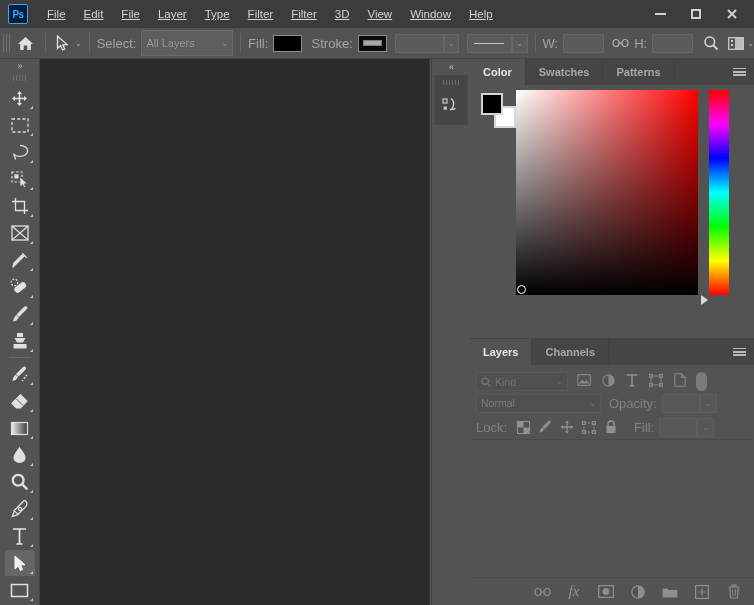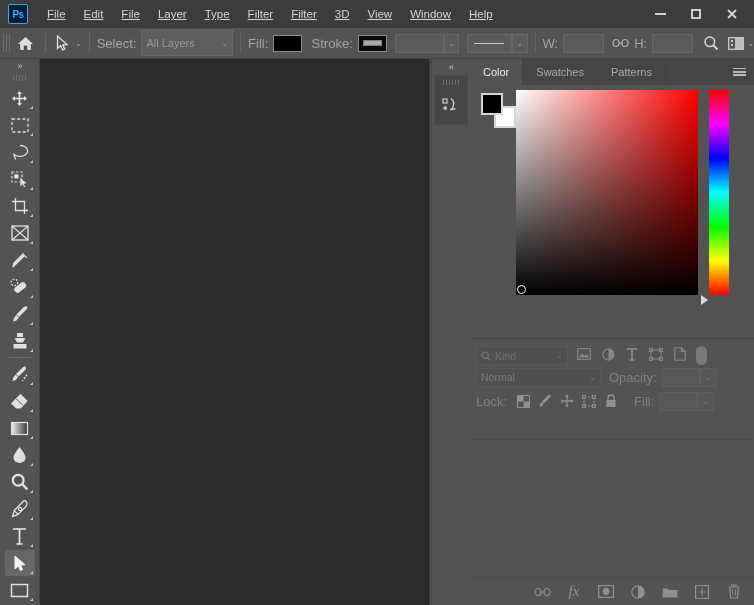--- a/index.html
+++ b/index.html
@@ -99,21 +99,21 @@
   .md-cell { margin: 0 2px; background: #454545; border: 1px solid #4a4a4a; }
   .md-grip { width: 16px; height: 5px; margin: 4px auto 3px;
     background-image: repeating-linear-gradient(to right, #6e6e6e 0 1px, transparent 1px 3px); }
   .md-icon { height: 36px; display: flex; align-items: center; justify-content: center; }
 
   
   .panel-col { position: absolute; left: 470px; top: 59px; width: 284px; height: 546px; background: #535353; }
   .panel { background: #535353; }
   .panel-tabs { display: flex; align-items: stretch; height: 26px; background: #454545; position: relative; }
   .ptab { padding: 0 13px; display: flex; align-items: center; font-size: 11px; color: #a9a9a9;
-    background: #454545; border-right: 1px solid #3f3f3f; }
+    background: #454545; border-right: 1px solid #3f3f3f; font-weight: bold; }
   .ptab.active { background: #535353; color: #e8e8e8; }
   .pmenu { position: absolute; right: 8px; top: 0; height: 26px; display: flex; align-items: center; }
   .hamb { width: 13px; height: 9px;
     background-image: repeating-linear-gradient(to bottom, #b9b9b9 0 1.5px, transparent 1.5px 3.2px); }
 
   
   .color-body { position: relative; height: 222px; background: #535353; }
   .fg-bg { position: absolute; left: 11px; top: 8px; width: 32px; height: 32px; }
   .sw-fg { position: absolute; left: 0; top: 0; width: 22px; height: 22px; background: #000;
     border: 2px solid #d6d6d6; z-index: 2; }
@@ -456,20 +456,31 @@
         </div>
         <div class="sv-square">
           <div class="sv-marker"></div>
         </div>
         <div class="hue-strip"></div>
         <div class="hue-marker"></div>
       </div>
     </div>
 
     <div class="layers">
+      <div class="panel-tabs">
+        <div class="ptab active">
+            <span>Layers</span>
+          </div>
+        <div class="ptab">
+            <span>Channels</span>
+          </div>
+        <div class="pmenu">
+            <i class="hamb"></i>
+          </div>
+      </div>
 
       <div class="filter-row dimmed">
         <div class="kind-box">
           <span style="margin-right:4px">
             <svg width="10" height="10" viewBox="0 0 10 10">
                 <circle cx="4.2" cy="4.2" r="3.2" fill="none" stroke="#9a9a9a" stroke-width="1.2"></circle>
                 <path d="M6.6 6.6 L9.2 9.2" stroke="#9a9a9a" stroke-width="1.3"></path>
               </svg>
           </span>
           <span>Kind</span>

